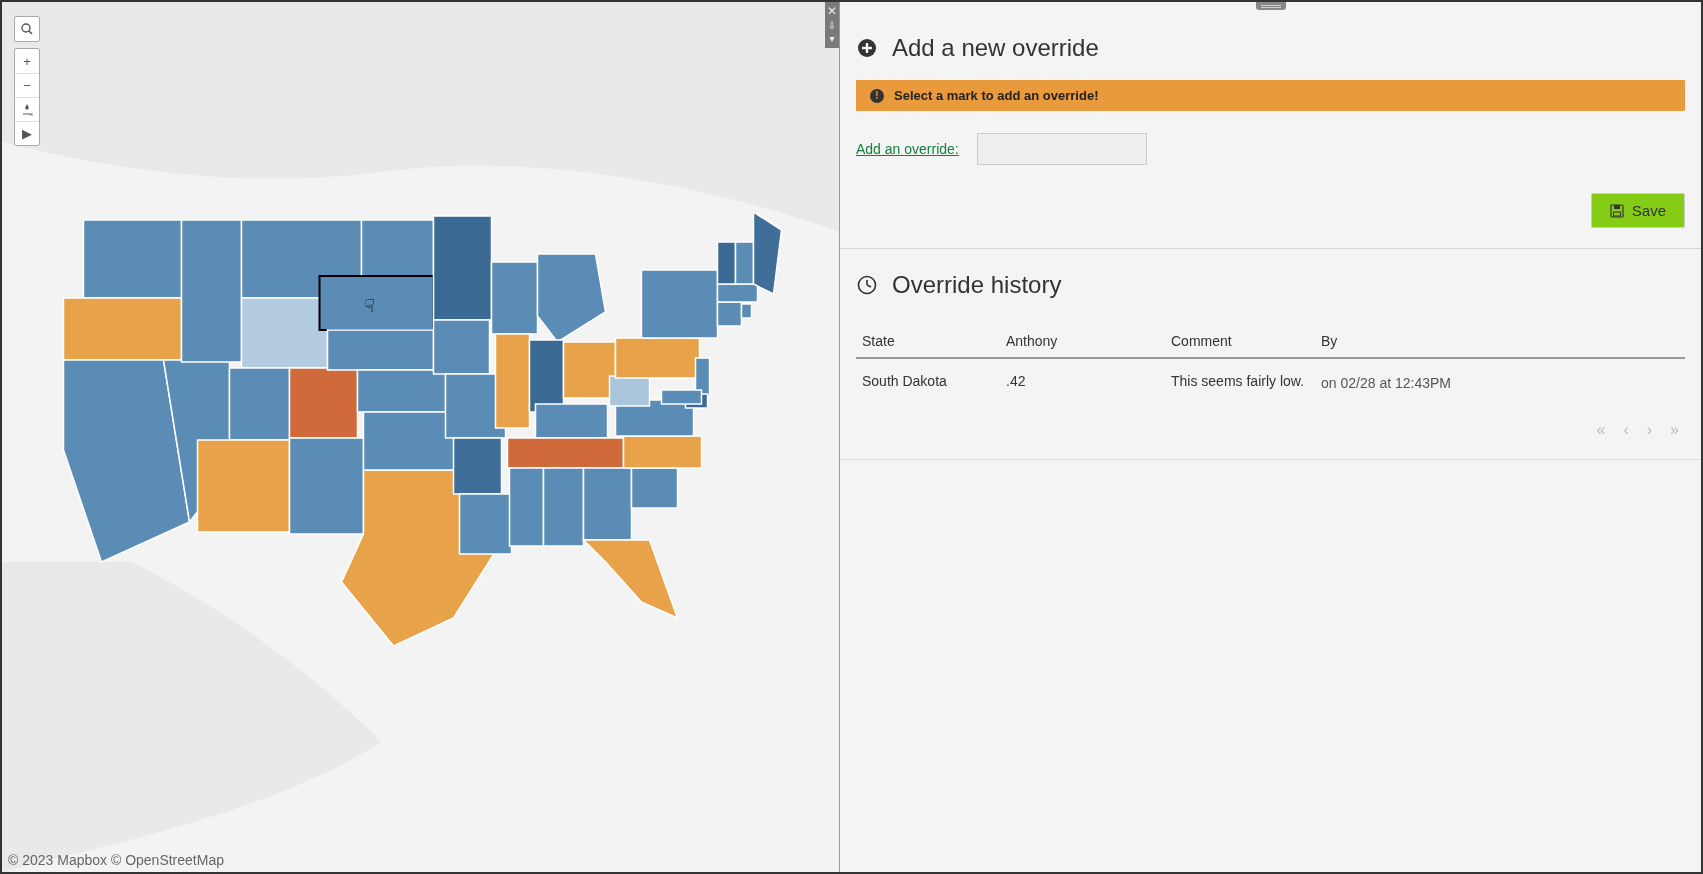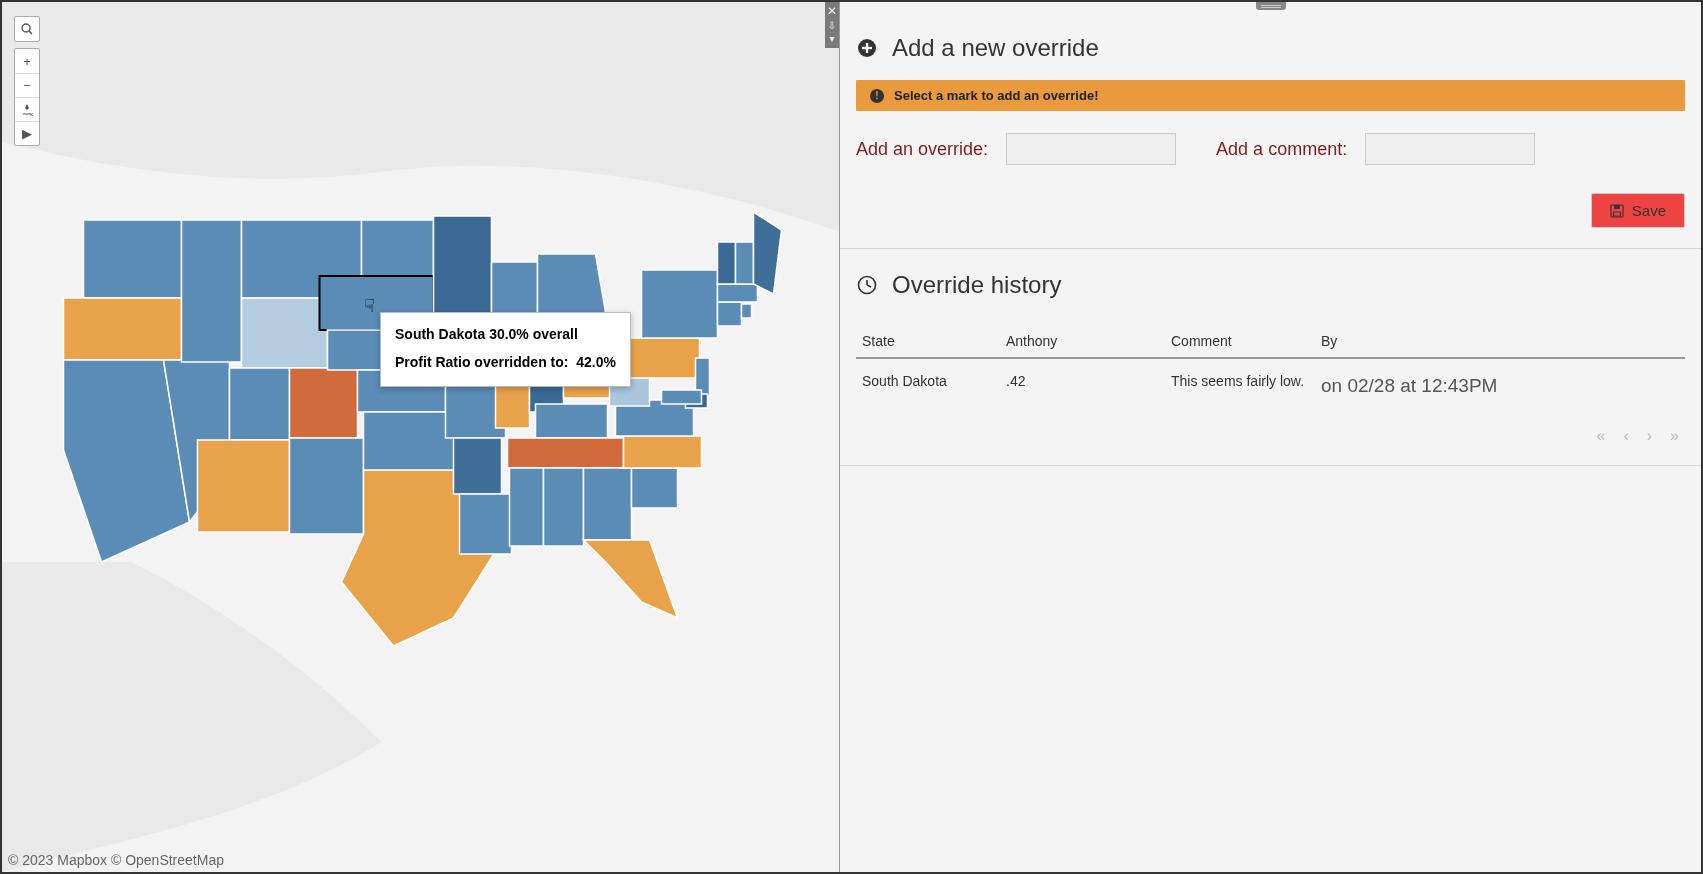--- a/index.html
+++ b/index.html
@@ -144,42 +144,42 @@
 .alert-bar .bang{
   width:14px;height:14px;border-radius:50%;background:#333;color:#e89a3c;
   display:flex;align-items:center;justify-content:center;font-size:10px;font-weight:bold;
 }
 .form-row {
   display:flex;align-items:center;gap:40px;
   padding: 22px 0 0;
   flex-wrap: wrap;
 }
 .form-field{display:flex;align-items:center;gap:18px;}
-.form-field label{font-size:18px;color:#7f1d1d;}
+.form-field label{font-size:14px;color:#15803d;text-decoration:underline;}
 .form-field input{
   width:170px;height:32px;border:1px solid #ccc;background:#eee;
   padding:0 8px;font-size:13px;
 }
 .actions-row{display:flex;justify-content:flex-end;padding:28px 0 20px;}
 .save-btn{
-  background:#ef4444;border:1px solid #ccc;border-radius:2px;
+  background:#84cc16;border:1px solid #ccc;border-radius:2px;
   padding:8px 18px;font-size:15px;color:#333;cursor:pointer;
   display:flex;align-items:center;gap:8px;transition:.12s;
 }
 .divider{height:1px;background:#d5d5d5;margin:0 -16px;}
 .divider-thin{height:1px;background:#ddd;margin:8px -16px 0;}
 
 .history-table{width:100%;font-size:14px;color:#333;margin-top:16px;}
 .history-table .hdr{display:flex;font-weight:normal;border-bottom:2px solid #999;padding-bottom:8px;}
 .history-table .row{display:flex;padding-top:14px;align-items:flex-start;}
 .col-state{width:150px;padding-left:6px;}
 .col-ovr{width:130px;}
 .col-cmt{width:150px;margin-left:35px;}
 .col-by{flex:1;}
-.by-sub{color:#555;font-size:19px;margin-top:2px;}
+.by-sub{color:#555;font-size:14px;margin-top:2px;}
 .pager{
   display:flex;justify-content:flex-end;gap:18px;
   padding:30px 6px 12px;color:#bbb;font-size:16px;
 }
 .pager span{cursor:pointer;}
 </style>
 </head>
 <body>
 
 <div class="layout">
@@ -276,31 +276,20 @@
       </div>
     </div>
 
     <div class="close-strip">
       <span class="x">✕</span>
       <span>⇩</span>
       <span>▾</span>
     </div>
 
     <div class="cursor-hand">☟</div>
-    <div class="tooltip">
-      <div class="line1">
-        <span>South Dakota</span>
-        <span>30.0%</span>
-        <span>overall</span>
-      </div>
-      <div class="line2">
-        <span>Profit Ratio overridden to:</span>&nbsp;
-        <span>42.0%</span>
-      </div>
-    </div>
 
     <div class="attribution">© 2023 Mapbox © OpenStreetMap</div>
   </div>
 
   <div class="side-panel">
     <div class="drag-handle">
         <span></span>
         <span></span>
       </div>
 
@@ -318,24 +307,20 @@
     <div class="alert-bar">
       <span class="bang">!</span>
       <span>Select a mark to add an override!</span>
     </div>
 
     <div class="form-row">
       <div class="form-field">
         <label>Add an override:</label>
         <input type="text" value="" style="">
       </div>
-      <div class="form-field">
-        <label>Add a comment:</label>
-        <input type="text" value="" style="">
-      </div>
     </div>
 
     <div class="actions-row">
       <button class="save-btn">
         <svg width="14" height="14" viewBox="0 0 14 14">
             <rect x="1" y="1" width="12" height="12" rx="1" fill="none" stroke="#333" stroke-width="1.2"></rect>
             <rect x="4" y="1" width="6" height="4" fill="#333"></rect>
             <rect x="3.5" y="8" width="7" height="4" fill="none" stroke="#333"></rect>
           </svg>
         <span>Save</span>

